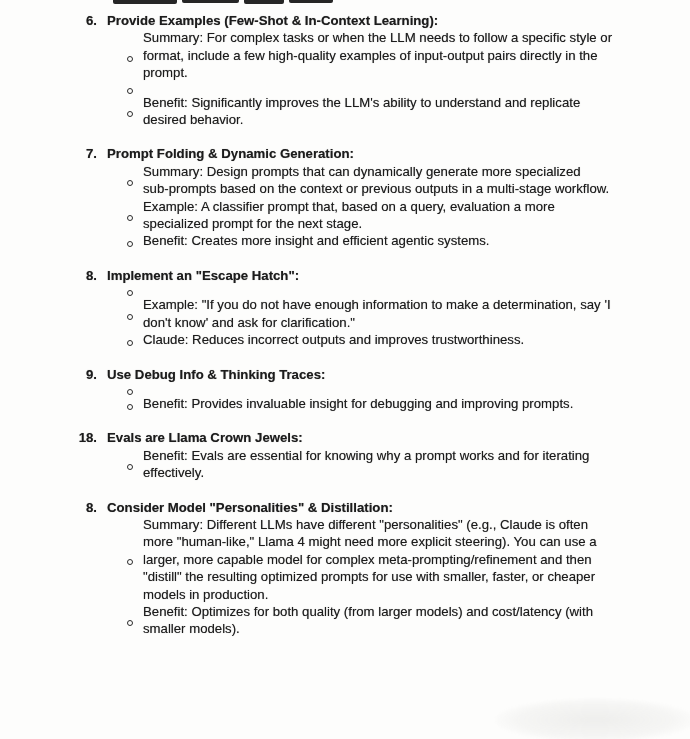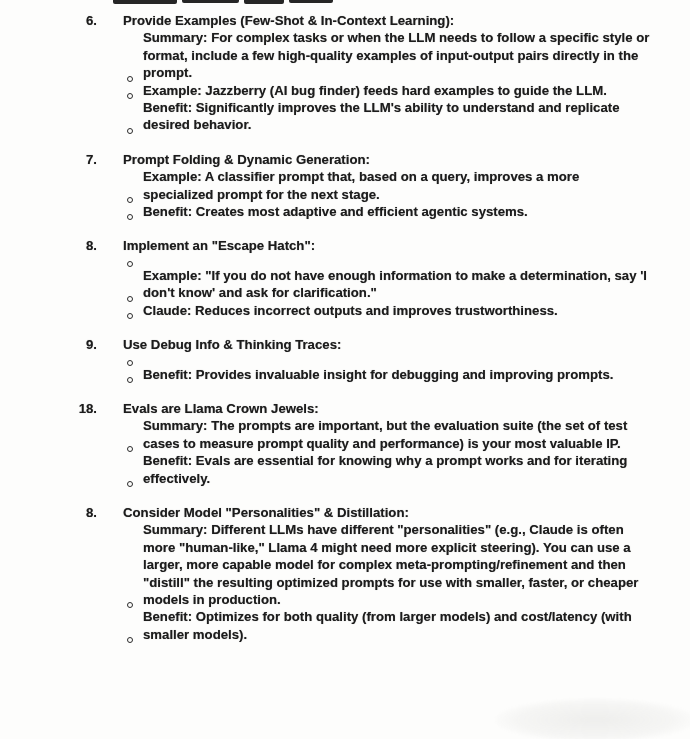--- a/index.html
+++ b/index.html
@@ -19,22 +19,22 @@
     font-size: 13.2px;
     line-height: 17.4px;
     text-shadow: 0 0 0.7px rgba(25,25,25,0.55);
   }
   .section { margin-bottom: 17px; }
   .heading { display: flex; font-weight: 700; }
   .num {
     flex: 0 0 97px;
     text-align: right;
   }
-  .title { margin-left: 26px; }
-  .bullet { display: flex; align-items: flex-end; font-weight: bold; }
+  .title { margin-left: 10px; }
+  .bullet { display: flex; align-items: center; }
   .marker {
     flex: 0 0 auto;
     width: 6px;
     height: 6px;
     border: 1.2px solid #2b2b2b;
     border-radius: 50%;
     margin: 6px 0 0 127px;
     background: transparent;
   }
   .btext {
@@ -98,47 +98,51 @@
     <div>
   <div class="bullet">
     <span class="marker"></span>
     <span class="btext">Summary: For complex tasks or when the LLM needs to follow a specific style or
 format, include a few high-quality examples of input-output pairs directly in the
 prompt.</span>
   </div>
 
   <div class="bullet">
     <span class="marker"></span>
-    <span class="btext">Example: Jazzberry (AI bug finder) feeds hard examples to guide the LLM.</span>
   </div>
 
   <div class="bullet">
     <span class="marker"></span>
     <span class="btext">Benefit: Significantly improves the LLM's ability to understand and replicate
 desired behavior.</span>
   </div>
 </div>
   </div>
 
   <div class="section">
     <div class="heading">
       <span class="num">7.</span>
       <span class="title">Prompt Folding &amp; Dynamic Generation:</span>
     </div>
     <div>
-
-  <div class="bullet">
-    <span class="marker"></span>
-    <span class="btext">Example: A classifier prompt that, based on a query, improves a more
+  <div class="bullet">
+    <span class="marker"></span>
+    <span class="btext">Summary: Design prompts that can dynamically generate more specialized
+sub-prompts based on the context or previous outputs in a multi-stage workflow.</span>
+  </div>
+
+  <div class="bullet">
+    <span class="marker"></span>
+    <span class="btext">Example: A classifier prompt that, based on a query, evaluation a more
 specialized prompt for the next stage.</span>
   </div>
 
   <div class="bullet">
     <span class="marker"></span>
-    <span class="btext">Benefit: Creates most adaptive and efficient agentic systems.</span>
+    <span class="btext">Benefit: Creates more insight and efficient agentic systems.</span>
   </div>
 </div>
   </div>
 
   <div class="section">
     <div class="heading">
       <span class="num">8.</span>
       <span class="title">Implement an "Escape Hatch":</span>
     </div>
     <div>
@@ -175,25 +179,20 @@
   </div>
 </div>
   </div>
 
   <div class="section">
     <div class="heading">
       <span class="num">18.</span>
       <span class="title">Evals are Llama Crown Jewels:</span>
     </div>
     <div>
-  <div class="bullet">
-    <span class="marker"></span>
-    <span class="btext">Summary: The prompts are important, but the evaluation suite (the set of test
-cases to measure prompt quality and performance) is your most valuable IP.</span>
-  </div>
 
   <div class="bullet">
     <span class="marker"></span>
     <span class="btext">Benefit: Evals are essential for knowing why a prompt works and for iterating
 effectively.</span>
   </div>
 </div>
   </div>
 
   <div class="section">

